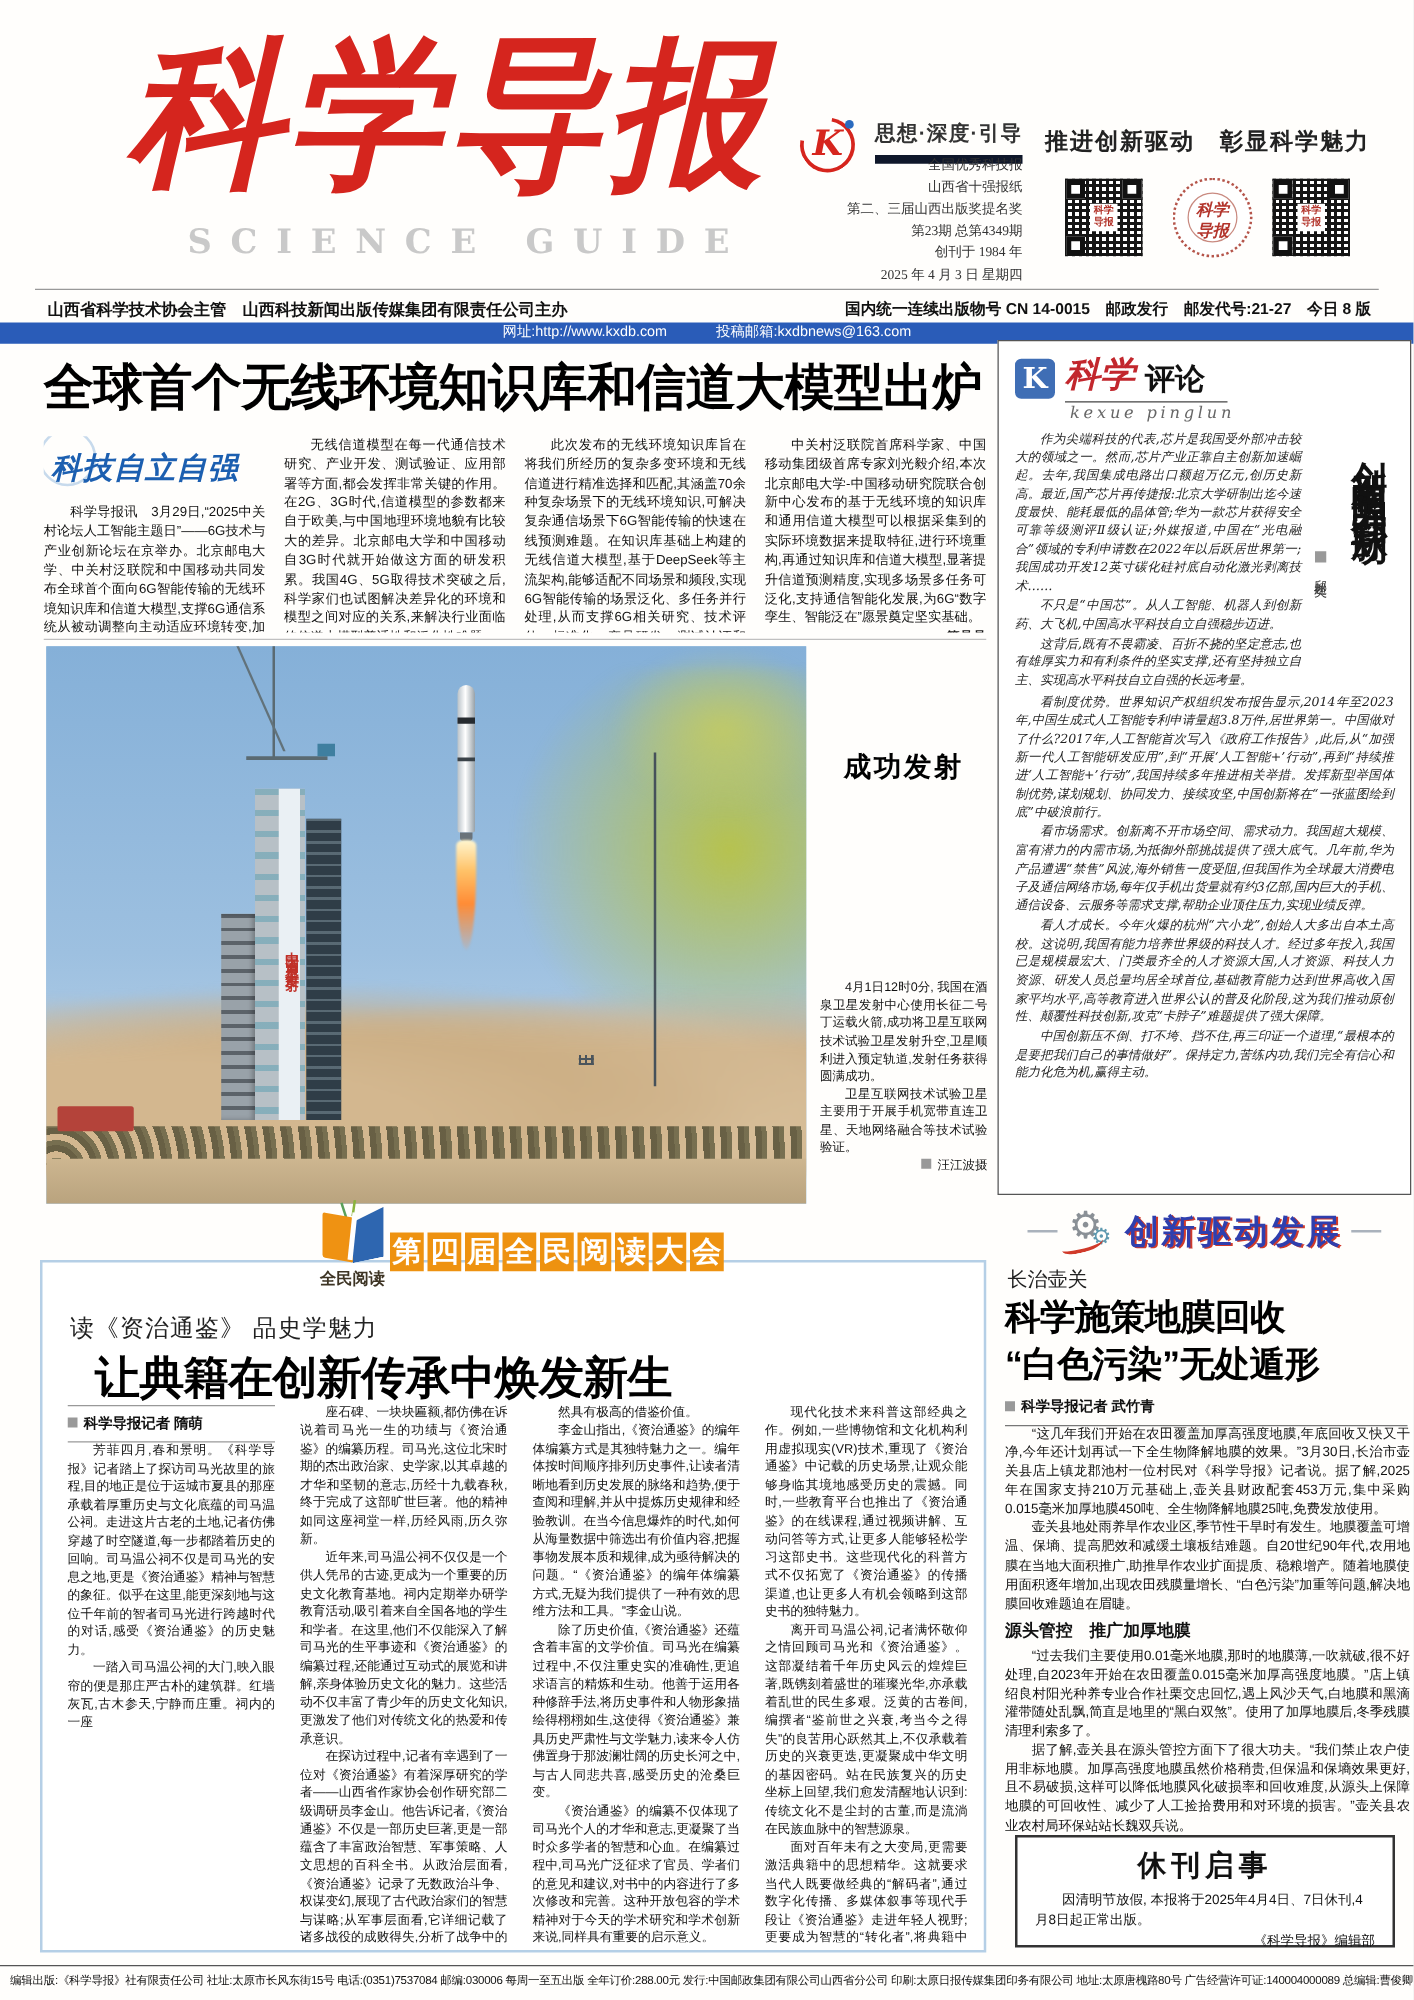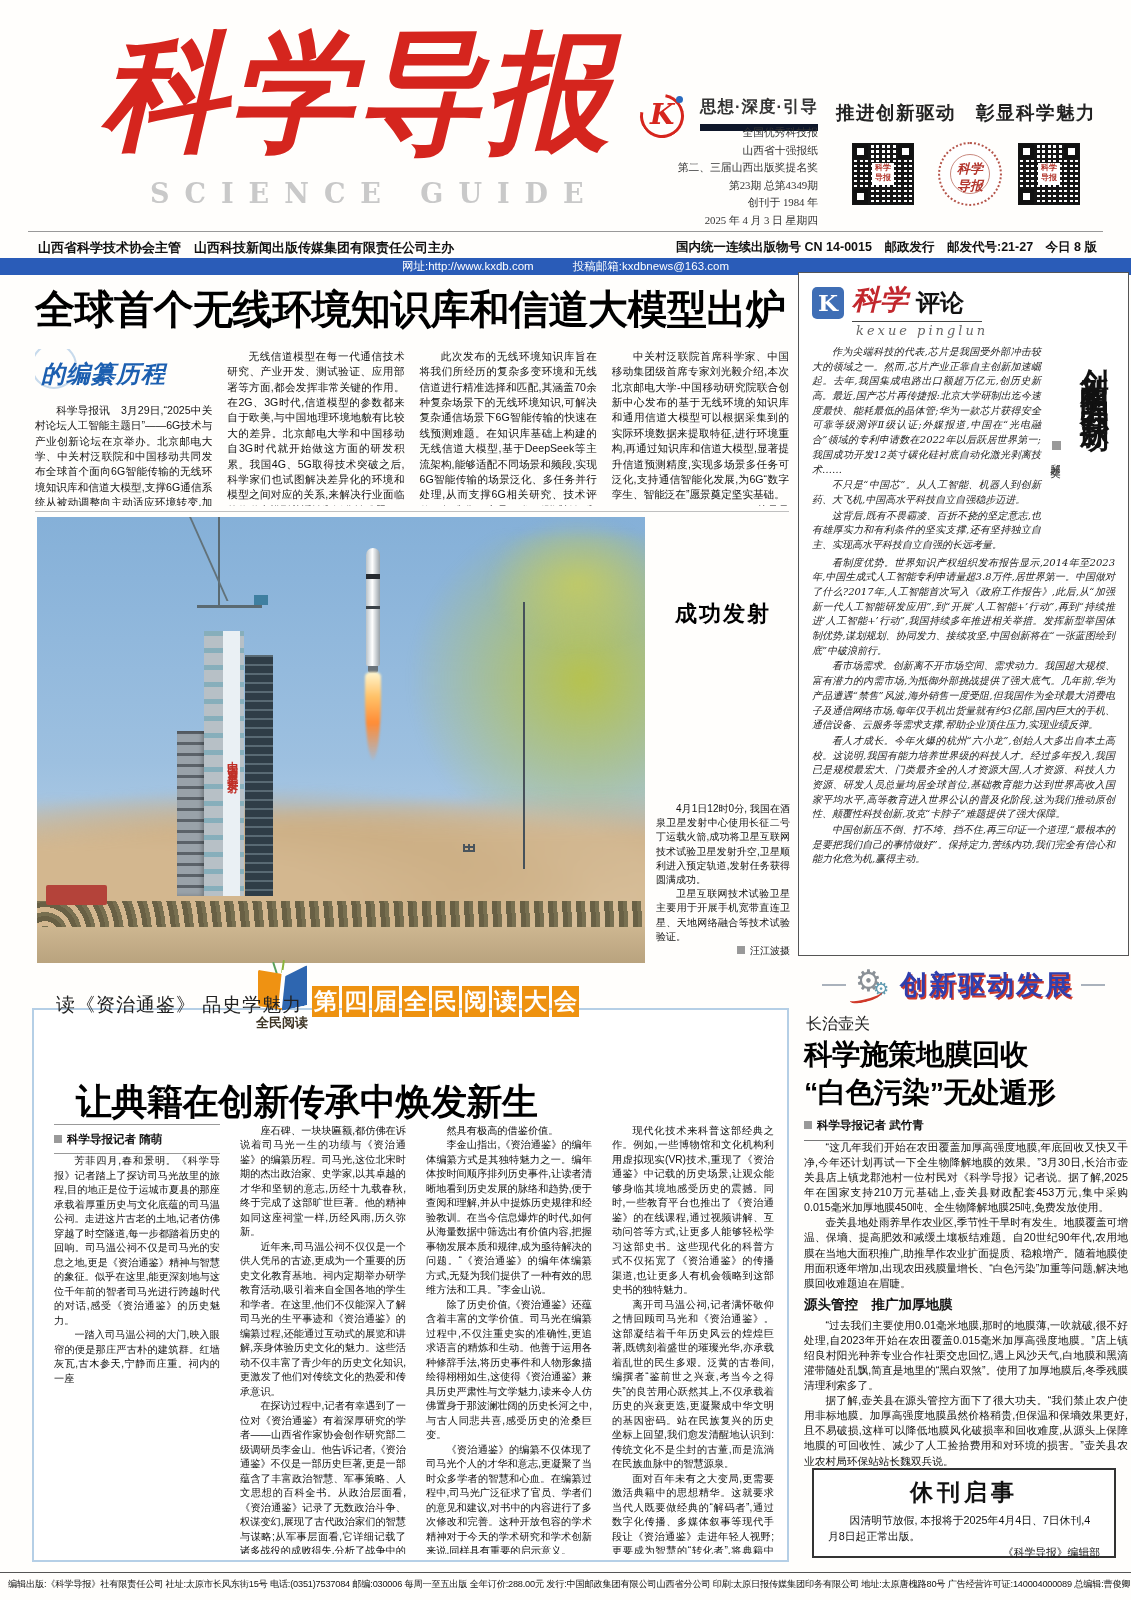--- a/index.html
+++ b/index.html
@@ -99,21 +99,21 @@
       background:linear-gradient(180deg,#fff6cf,#ffc268 28%,#ff8c36 58%,rgba(255,140,70,.1));}
   .mast2{left:80%;top:19%;width:2px;height:60%;background:#46515a;}
   .lights{left:70%;bottom:25%;width:12px;height:8px;background:
       repeating-linear-gradient(90deg,#4a545c 0 2px,rgba(0,0,0,0) 2px 5px),
       repeating-linear-gradient(0deg,#4a545c 0 2px,rgba(0,0,0,0) 2px 4px);}
 
   
   .pcol{left:656px;top:517px;width:134px;height:446px;}
   .ptitle{position:absolute;left:0;top:82px;width:100%;text-align:center;font-size:22px;
       font-weight:900;color:#000;letter-spacing:2px;}
-  .pcap{position:absolute;left:0;top:285px;width:100%;font-size:10px;line-height:1.42;text-align:justify;}
+  .pcap{position:absolute;left:0;top:267px;width:100%;font-size:10px;line-height:1.42;text-align:justify;}
   .pcap p{margin:0;text-indent:2em;}
   .pcredit{text-align:right;margin-top:3px;text-indent:0 !important;}
   .sq{display:inline-block;width:8px;height:8px;background:#999;margin-right:5px;}
 
   
   .comment{left:798px;top:272px;width:331px;height:684px;border:1px solid #555;background:#fff;
       padding:10px 13px;overflow:hidden;}
   .cheader{position:relative;height:58px;}
   .kbox{position:absolute;left:0;top:4px;width:32px;height:32px;background:#3f6eb5;border-radius:5px;
       color:#fff;font-family:"DejaVu Serif",serif;font-weight:bold;font-size:23px;text-align:center;line-height:32px;}
@@ -142,21 +142,21 @@
       transform:skewY(10deg);border-radius:2px;}
   .b-right{position:absolute;right:1px;bottom:2px;width:25px;height:40px;background:#2e66b0;
       transform:skewY(-12deg);clip-path:polygon(0 18%,100% 0,100% 100%,0 100%);}
   .b-gap{position:absolute;left:24px;bottom:2px;width:4px;height:38px;background:#fff;transform:rotate(6deg);}
   .b-str1{position:absolute;left:18px;top:-2px;width:2px;height:12px;background:#5aa05a;transform:rotate(-18deg);}
   .b-str2{position:absolute;left:26px;top:-4px;width:2px;height:13px;background:#8ab43c;transform:rotate(8deg);}
   .book-label{left:250px;top:1014px;width:64px;text-align:center;font-size:13px;font-weight:bold;color:#3d3424;}
   .read-banner{left:312px;top:986px;display:flex;gap:3px;}
   .read-banner .tile{width:27px;height:31px;background:#ee9210;color:#fff;font-size:23px;font-weight:bold;
       text-align:center;line-height:31px;font-family:"Liberation Serif",serif;}
-  .read-kicker{left:56px;top:992px;font-size:19px;color:#222;letter-spacing:1px;}
+  .read-kicker{left:56px;top:1050px;font-size:19px;color:#222;letter-spacing:1px;}
   .read-hl{left:52px;top:1078px;font-size:36px;font-weight:900;letter-spacing:-0.5px;white-space:nowrap;color:#000;margin-left:24px;}
   .rcol{top:1124px;width:166px;height:430px;overflow:hidden;font-size:10.2px;line-height:1.42;
       text-align:justify;color:#111;}
   .rcol p{margin:0;text-indent:2em;}
   .rby{border-top:1px solid #999;border-bottom:1px solid #999;padding:6px 0;font-weight:bold;
       font-size:11.5px;margin-bottom:9px;text-indent:0 !important;}
   .rc1{left:54px;} .rc2{left:240px;} .rc3{left:426px;} .rc4{left:612px;width:162px;}
 
   
   .innov-banner{left:798px;top:962px;width:331px;height:46px;display:flex;align-items:center;
@@ -239,21 +239,21 @@
   <div class="abs urlbar">
     <span>网址:http://www.kxdb.com</span>
     <span>投稿邮箱:kxdbnews@163.com</span>
   </div>
 
   <div class="abs lead-hl">全球首个无线环境知识库和信道大模型出炉</div>
   <div class="abs lead-cols">
     <div class="col">
       <div class="badge">
         <span class="ringdec"></span>
-        <span class="btxt">的编纂历程</span>
+        <span class="btxt">科技自立自强</span>
       </div>
       <p>科学导报讯　3月29日,“2025中关村论坛人工智能主题日”——6G技术与产业创新论坛在京举办。北京邮电大学、中关村泛联院和中国移动共同发布全球首个面向6G智能传输的无线环境知识库和信道大模型,支撑6G通信系统从被动调整向主动适应环境转变,加速6G智能传输技术的应用落地。</p>
     </div>
     <div class="col">
       <p>无线信道模型在每一代通信技术研究、产业开发、测试验证、应用部署等方面,都会发挥非常关键的作用。在2G、3G时代,信道模型的参数都来自于欧美,与中国地理环境地貌有比较大的差异。北京邮电大学和中国移动自3G时代就开始做这方面的研发积累。我国4G、5G取得技术突破之后,科学家们也试图解决差异化的环境和模型之间对应的关系,来解决行业面临的信道大模型普适性和泛化性难题。</p>
     </div>
     <div class="col">
       <p>此次发布的无线环境知识库旨在将我们所经历的复杂多变环境和无线信道进行精准选择和匹配,其涵盖70余种复杂场景下的无线环境知识,可解决复杂通信场景下6G智能传输的快速在线预测难题。在知识库基础上构建的无线信道大模型,基于DeepSeek等主流架构,能够适配不同场景和频段,实现6G智能传输的场景泛化、多任务并行处理,从而支撑6G相关研究、技术评估、标准化、产品研发、测试认证和规划部署等。</p>
     </div>
     <div class="col">

